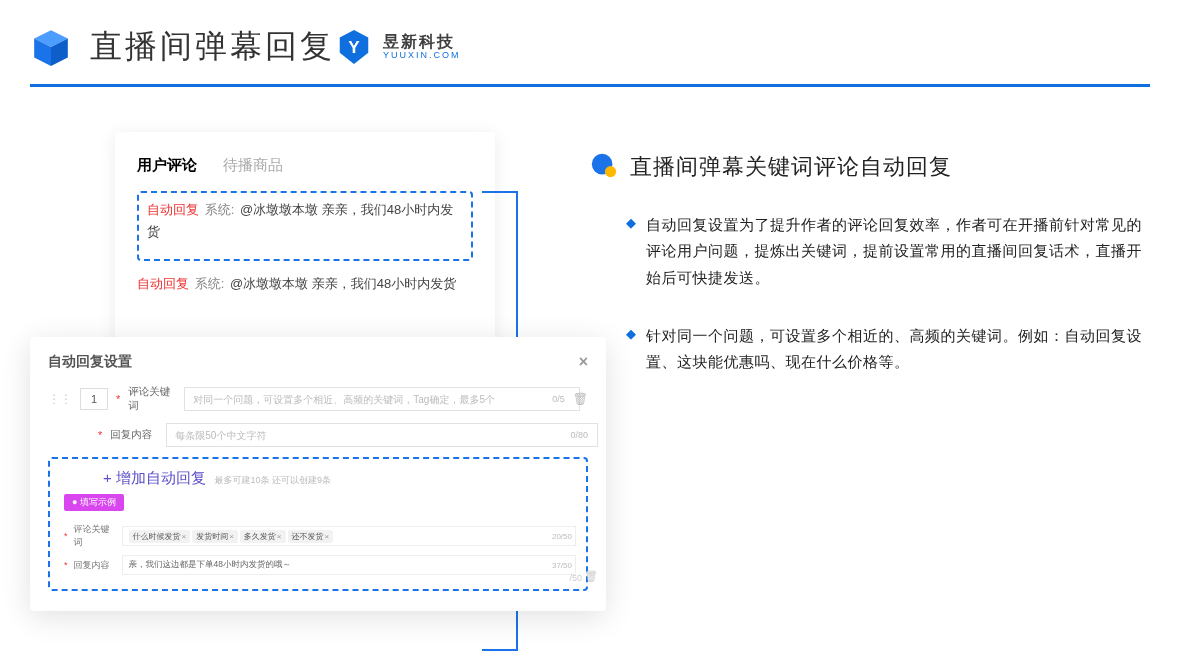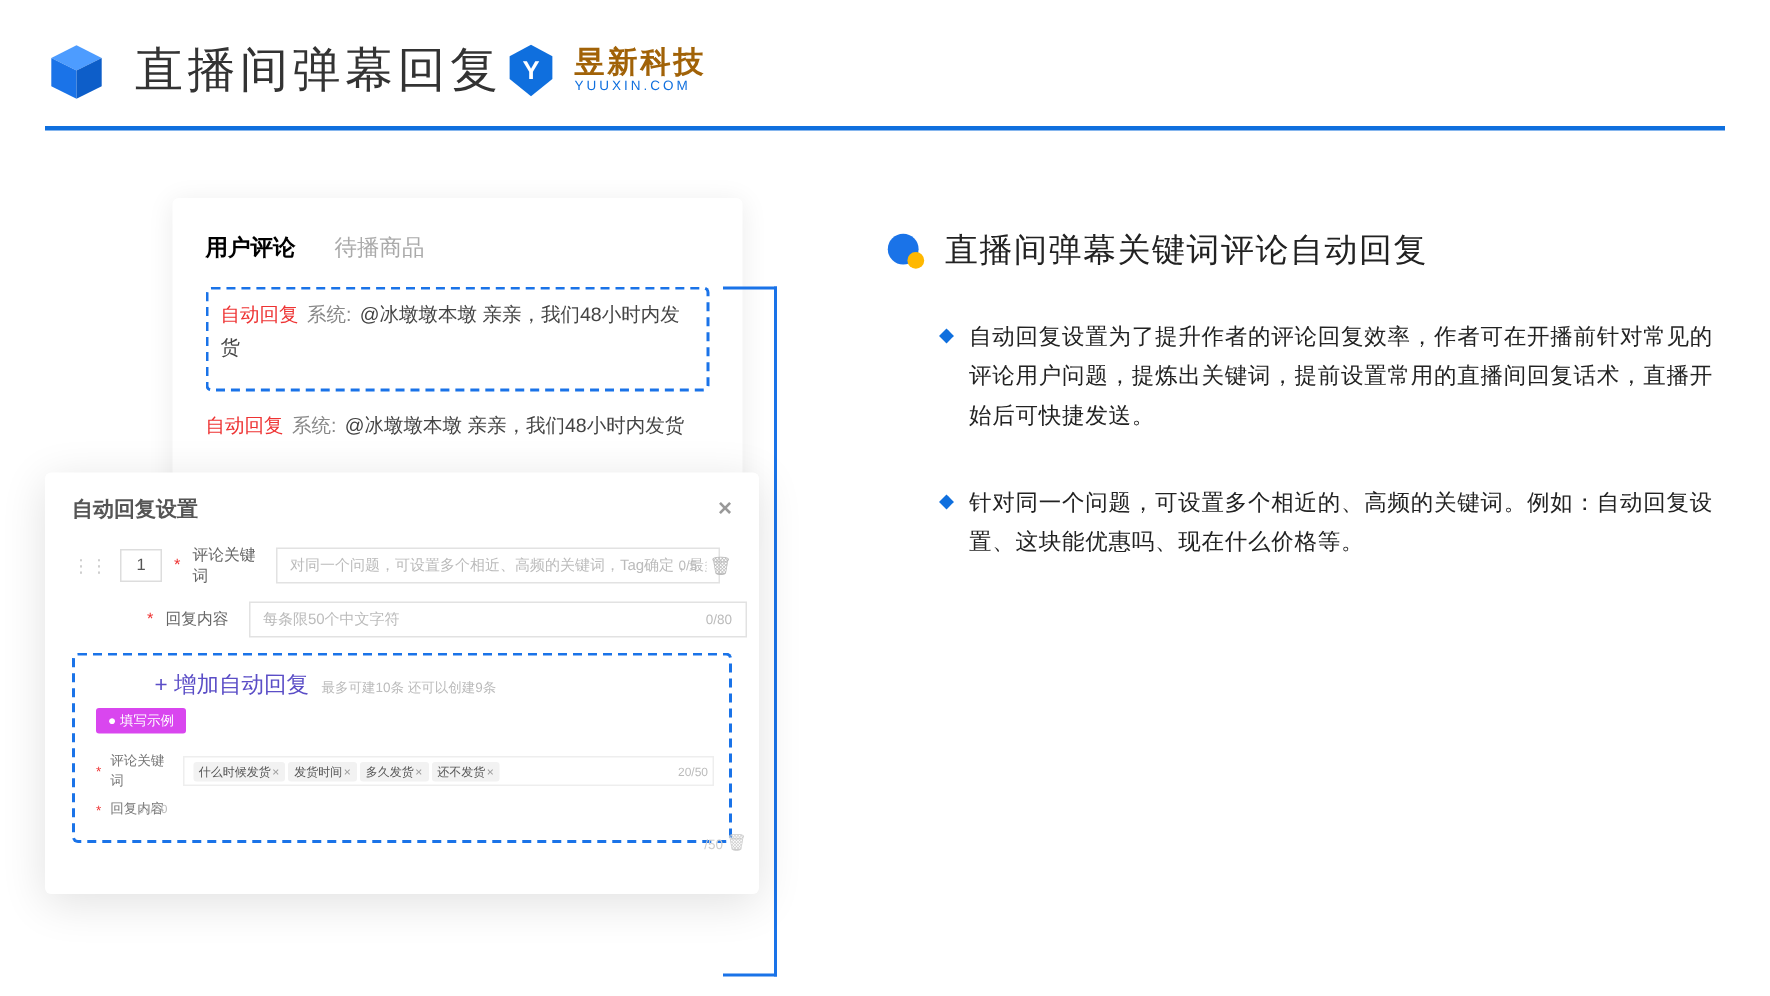--- a/index.html
+++ b/index.html
@@ -6,41 +6,41 @@
 body { font-family: -apple-system, "Microsoft YaHei", sans-serif; width: 1180px; height: 664px; background: #fff; position: relative; overflow: hidden; }
 
 
 .header { display: flex; align-items: center; justify-content: flex-start; padding: 25px 30px 15px 30px; }
 .header-left { display: flex; align-items: center; gap: 18px; }
 .cube-icon { width: 42px; height: 42px; }
 .page-title { font-size: 32px; font-weight: 500; color: #333; letter-spacing: 3px; }
 .brand { display: flex; align-items: center; gap: 10px; }
 .brand-logo { width: 38px; height: 38px; }
 .brand-text { display: flex; flex-direction: column; line-height: 1.1; }
-.brand-name { color: #a16207; font-size: 20px; font-weight: 700; letter-spacing: 2px; }
+.brand-name { color: #404040; font-size: 16px; font-weight: 700; letter-spacing: 2px; }
 .brand-sub { color: #0f6fde; font-size: 9px; letter-spacing: 2px; }
 .header-rule { height: 3px; background: #0f6fde; margin: 0 30px 20px 30px; }
 
 
 .content { display: flex; padding: 10px 30px; gap: 40px; }
 .left { width: 520px; position: relative; }
 .right { flex: 1; padding-top: 35px; }
 
 
 .card-comments { position: absolute; top: 15px; left: 85px; width: 380px; background: #fff; border-radius: 4px; box-shadow: 0 2px 18px rgba(0,0,0,0.08); padding: 24px 22px 60px 22px; }
 .tabs { display: flex; gap: 26px; font-size: 15px; margin-bottom: 16px; }
 .tab-active { font-weight: 700; color: #000; }
 .tab-inactive { color: #aaa; }
 .comment-row { font-size: 13px; color: #444; line-height: 1.7; margin-bottom: 10px; }
 .tag-auto { color: #e33; margin-right: 2px; }
 .tag-sys { color: #888; margin-right: 2px; }
 .dashed-box { border: 2.5px dashed #1a73e8; border-radius: 4px; padding: 6px 8px; margin-bottom: 12px; }
 
 
-.card-settings { position: absolute; top: 198px; left: 0; width: 476px; background: #fff; border-radius: 4px; box-shadow: 0 6px 30px rgba(0,0,0,0.12); padding: 16px 18px 34px 18px; }
+.card-settings { position: absolute; top: 220px; left: 0; width: 576px; background: #fff; border-radius: 4px; box-shadow: 0 6px 30px rgba(0,0,0,0.12); padding: 16px 18px 20px 18px; }
 .modal-head { display: flex; justify-content: space-between; align-items: center; font-size: 14px; font-weight: 600; color: #555; margin-bottom: 14px; }
 .close-x { color: #999; font-size: 16px; cursor: pointer; }
 .form-row { display: flex; align-items: center; gap: 8px; margin-bottom: 10px; font-size: 11px; }
 .drag { color: #ccc; font-size: 12px; }
 .num-input { width: 28px; height: 22px; border: 1px solid #ddd; text-align: center; font-size: 11px; color: #555; }
 .req { color: #e33; }
 .lbl { color: #666; width: 48px; font-size: 10.5px; }
 .text-input { flex: 1; height: 24px; border: 1px solid #e2e2e2; padding: 0 8px; font-size: 10px; color: #333; }
 .text-input::placeholder { color: #bbb; }
 .counter { font-size: 9px; color: #bbb; margin-left: -36px; z-index: 1; text-align: center; }
@@ -57,21 +57,21 @@
 .chip-x { color: #999; margin-left: 1px; }
 .ex-counter { font-size: 8px; color: #bbb; margin-left: -30px; }
 .outer-counter { position: absolute; right: 24px; bottom: 28px; font-size: 9px; color: #ccc; }
 .outer-trash { position: absolute; right: 8px; bottom: 28px; font-size: 11px; color: #ccc; }
 
 
 .conn { position: absolute; border-top: 2.5px solid #1a73e8; border-right: 2.5px solid #1a73e8; }
 .conn1 { top: 74px; left: 452px; width: 36px; height: 460px; border-left: none; border-bottom: 2.5px solid #1a73e8; }
 
 
-.sec-head { display: flex; align-items: flex-end; gap: 12px; margin-bottom: 30px; }
+.sec-head { display: flex; align-items: flex-start; gap: 12px; margin-bottom: 30px; }
 .bubble-icon { width: 28px; height: 28px; }
 .sec-title { font-size: 22px; font-weight: 500; color: #222; letter-spacing: 1px; }
 .bullet { display: flex; gap: 10px; margin-bottom: 32px; padding-left: 36px; }
 .bullet-dia { color: #0f6fde; font-size: 13px; flex-shrink: 0; margin-top: 3px; }
 .bullet-text { font-size: 15px; color: #222; line-height: 1.75; letter-spacing: 0.5px; }
 </style>
 </head>
 <body>
 
 <div class="header">
@@ -159,20 +159,23 @@
             <span class="tag-chip"><span>发货时间</span><span class="chip-x">×</span></span>
             <span class="tag-chip"><span>多久发货</span><span class="chip-x">×</span></span>
             <span class="tag-chip"><span>还不发货</span><span class="chip-x">×</span></span>
           </div>
           <span class="ex-counter">20/50</span>
         </div>
 
         <div class="ex-row">
           <span class="req">*</span>
           <span class="ex-lbl">回复内容</span>
+          <div class="ex-input">
+            <span>亲，我们这边都是下单48小时内发货的哦～</span>
+          </div>
           <span class="ex-counter">37/50</span>
         </div>
       </div>
       <span class="outer-counter">/50</span>
       <span class="outer-trash">🗑</span>
     </div>
   </div>
 
   <div class="right">
     <div class="sec-head">

